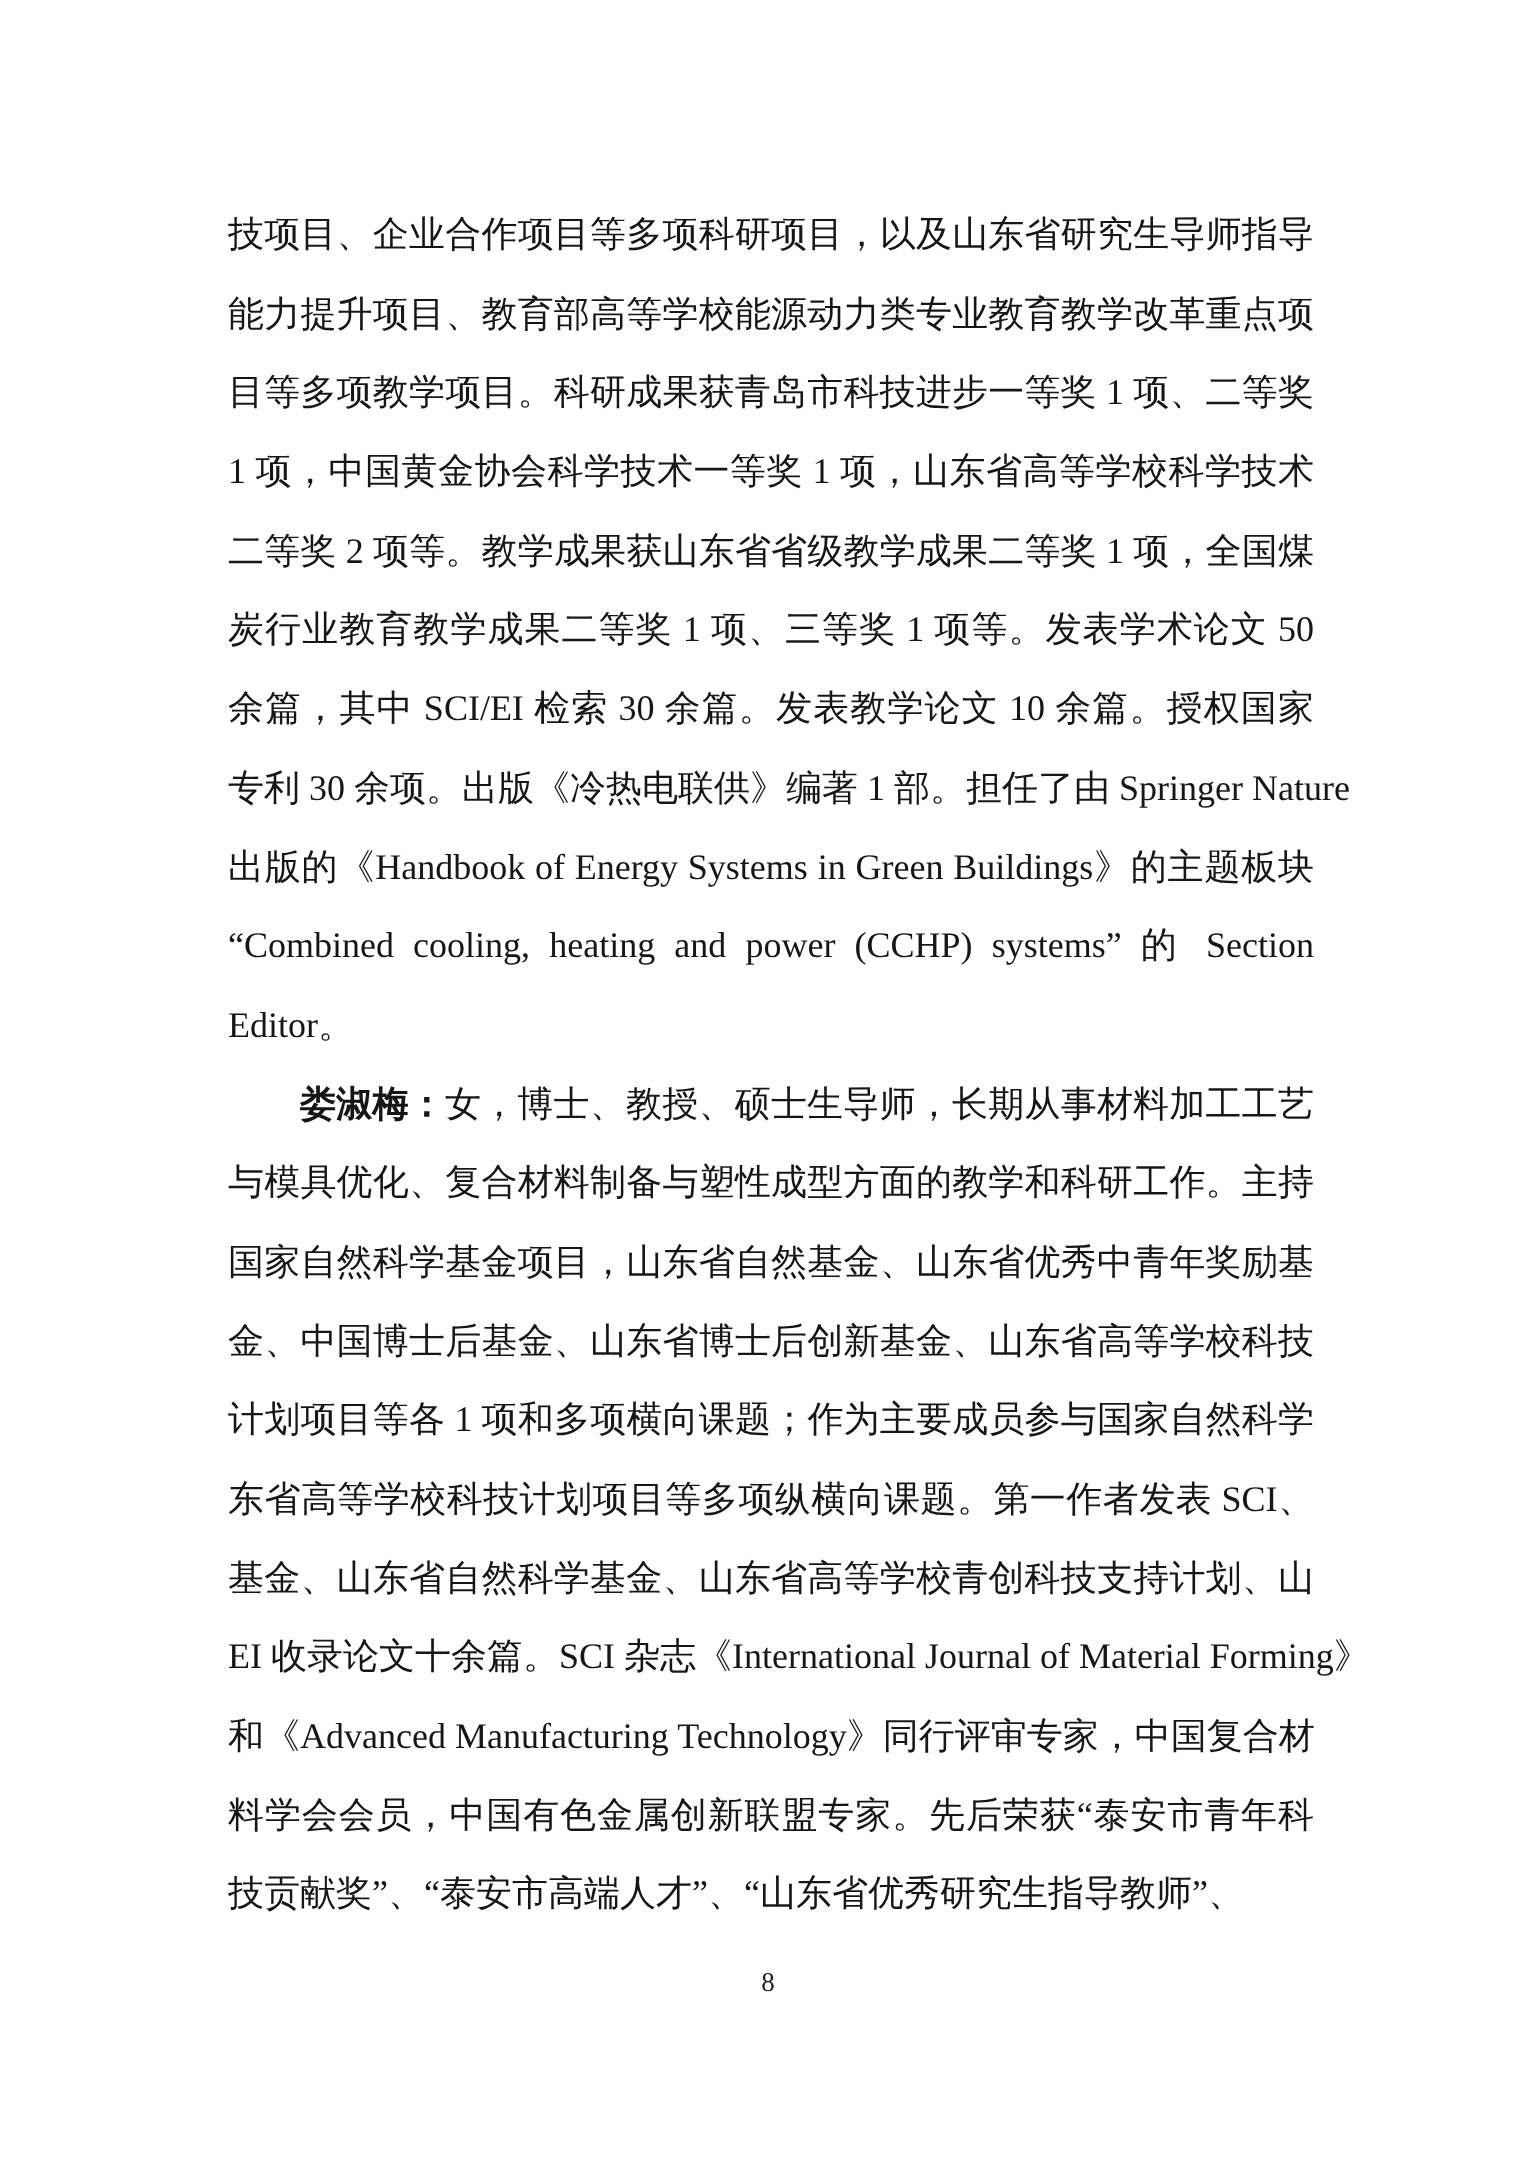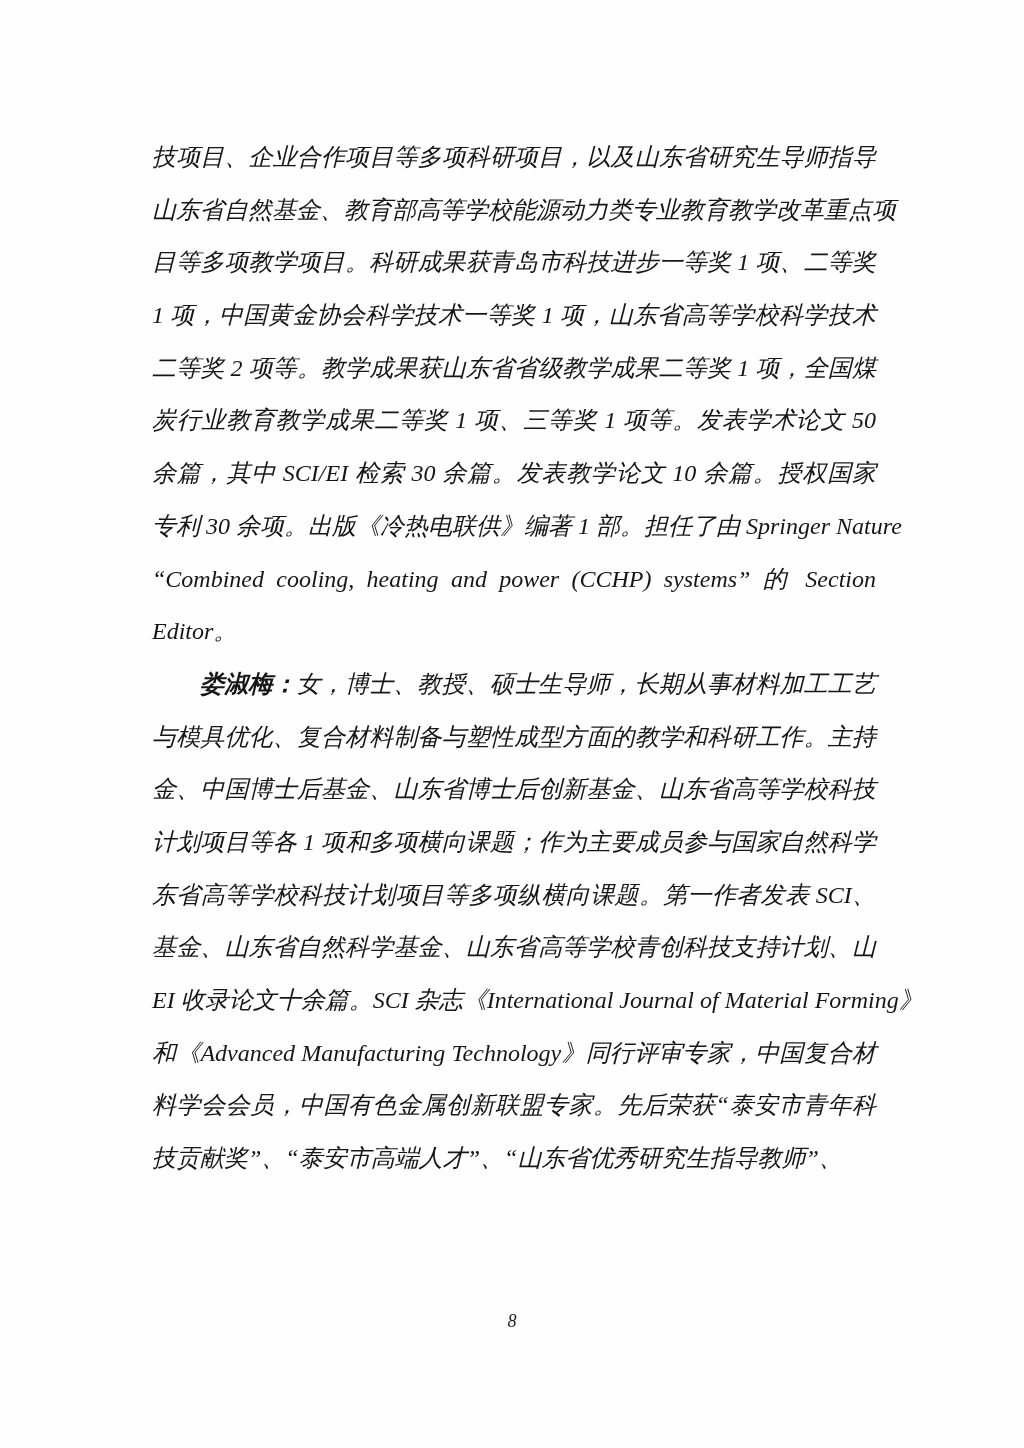--- a/index.html
+++ b/index.html
@@ -8,21 +8,20 @@
     background: #ffffff;
   }
   .page {
     position: relative;
     width: 1024px;
     height: 1448px;
     background: #fefefe;
     overflow: hidden;
     font-family: "Liberation Serif", "DejaVu Serif", serif;
     color: #161616;
-    font-style: italic;
   }
   .content {
     position: absolute;
     left: 152px;
     top: 131px;
     width: 724px;
   }
   .ln {
     font-size: 24px;
     line-height: 52.7px;
@@ -54,34 +53,36 @@
     color: #222222;
   }
 </style>
 </head>
 <body>
 
 <div class="page">
   <div class="content">
 
     <div class="ln">技项目、企业合作项目等多项科研项目，以及山东省研究生导师指导</div>
-    <div class="ln">山东省自然基金、教育部高等学校能源动力类专业教育教学改革重点项</div>
+    <div class="ln">能力提升项目、教育部高等学校能源动力类专业教育教学改革重点项</div>
     <div class="ln">目等多项教学项目。科研成果获青岛市科技进步一等奖 1 项、二等奖</div>
     <div class="ln">1 项，中国黄金协会科学技术一等奖 1 项，山东省高等学校科学技术</div>
     <div class="ln">二等奖 2 项等。教学成果获山东省省级教学成果二等奖 1 项，全国煤</div>
     <div class="ln">炭行业教育教学成果二等奖 1 项、三等奖 1 项等。发表学术论文 50</div>
     <div class="ln">余篇，其中 SCI/EI 检索 30 余篇。发表教学论文 10 余篇。授权国家</div>
     <div class="ln">专利 30 余项。出版《冷热电联供》编著 1 部。担任了由 Springer Nature</div>
+    <div class="ln">出版的《Handbook of Energy Systems in Green Buildings》的主题板块</div>
     <div class="ln">“Combined cooling, heating and power (CCHP) systems” 的 Section</div>
     <div class="ln left">Editor。</div>
 
     <div class="ln indent">
       <b>娄淑梅：</b><span>女，博士、教授、硕士生导师，长期从事材料加工工艺</span>
     </div>
     <div class="ln">与模具优化、复合材料制备与塑性成型方面的教学和科研工作。主持</div>
+    <div class="ln">国家自然科学基金项目，山东省自然基金、山东省优秀中青年奖励基</div>
     <div class="ln">金、中国博士后基金、山东省博士后创新基金、山东省高等学校科技</div>
     <div class="ln">计划项目等各 1 项和多项横向课题；作为主要成员参与国家自然科学</div>
     <div class="ln">东省高等学校科技计划项目等多项纵横向课题。第一作者发表 SCI、</div>
     <div class="ln">基金、山东省自然科学基金、山东省高等学校青创科技支持计划、山</div>
     <div class="ln">EI 收录论文十余篇。SCI 杂志《International Journal of Material Forming》</div>
     <div class="ln">和《Advanced Manufacturing Technology》同行评审专家，中国复合材</div>
     <div class="ln">料学会会员，中国有色金属创新联盟专家。先后荣获“泰安市青年科</div>
     <div class="ln left">技贡献奖”、“泰安市高端人才”、“山东省优秀研究生指导教师”、</div>
 
   </div>

